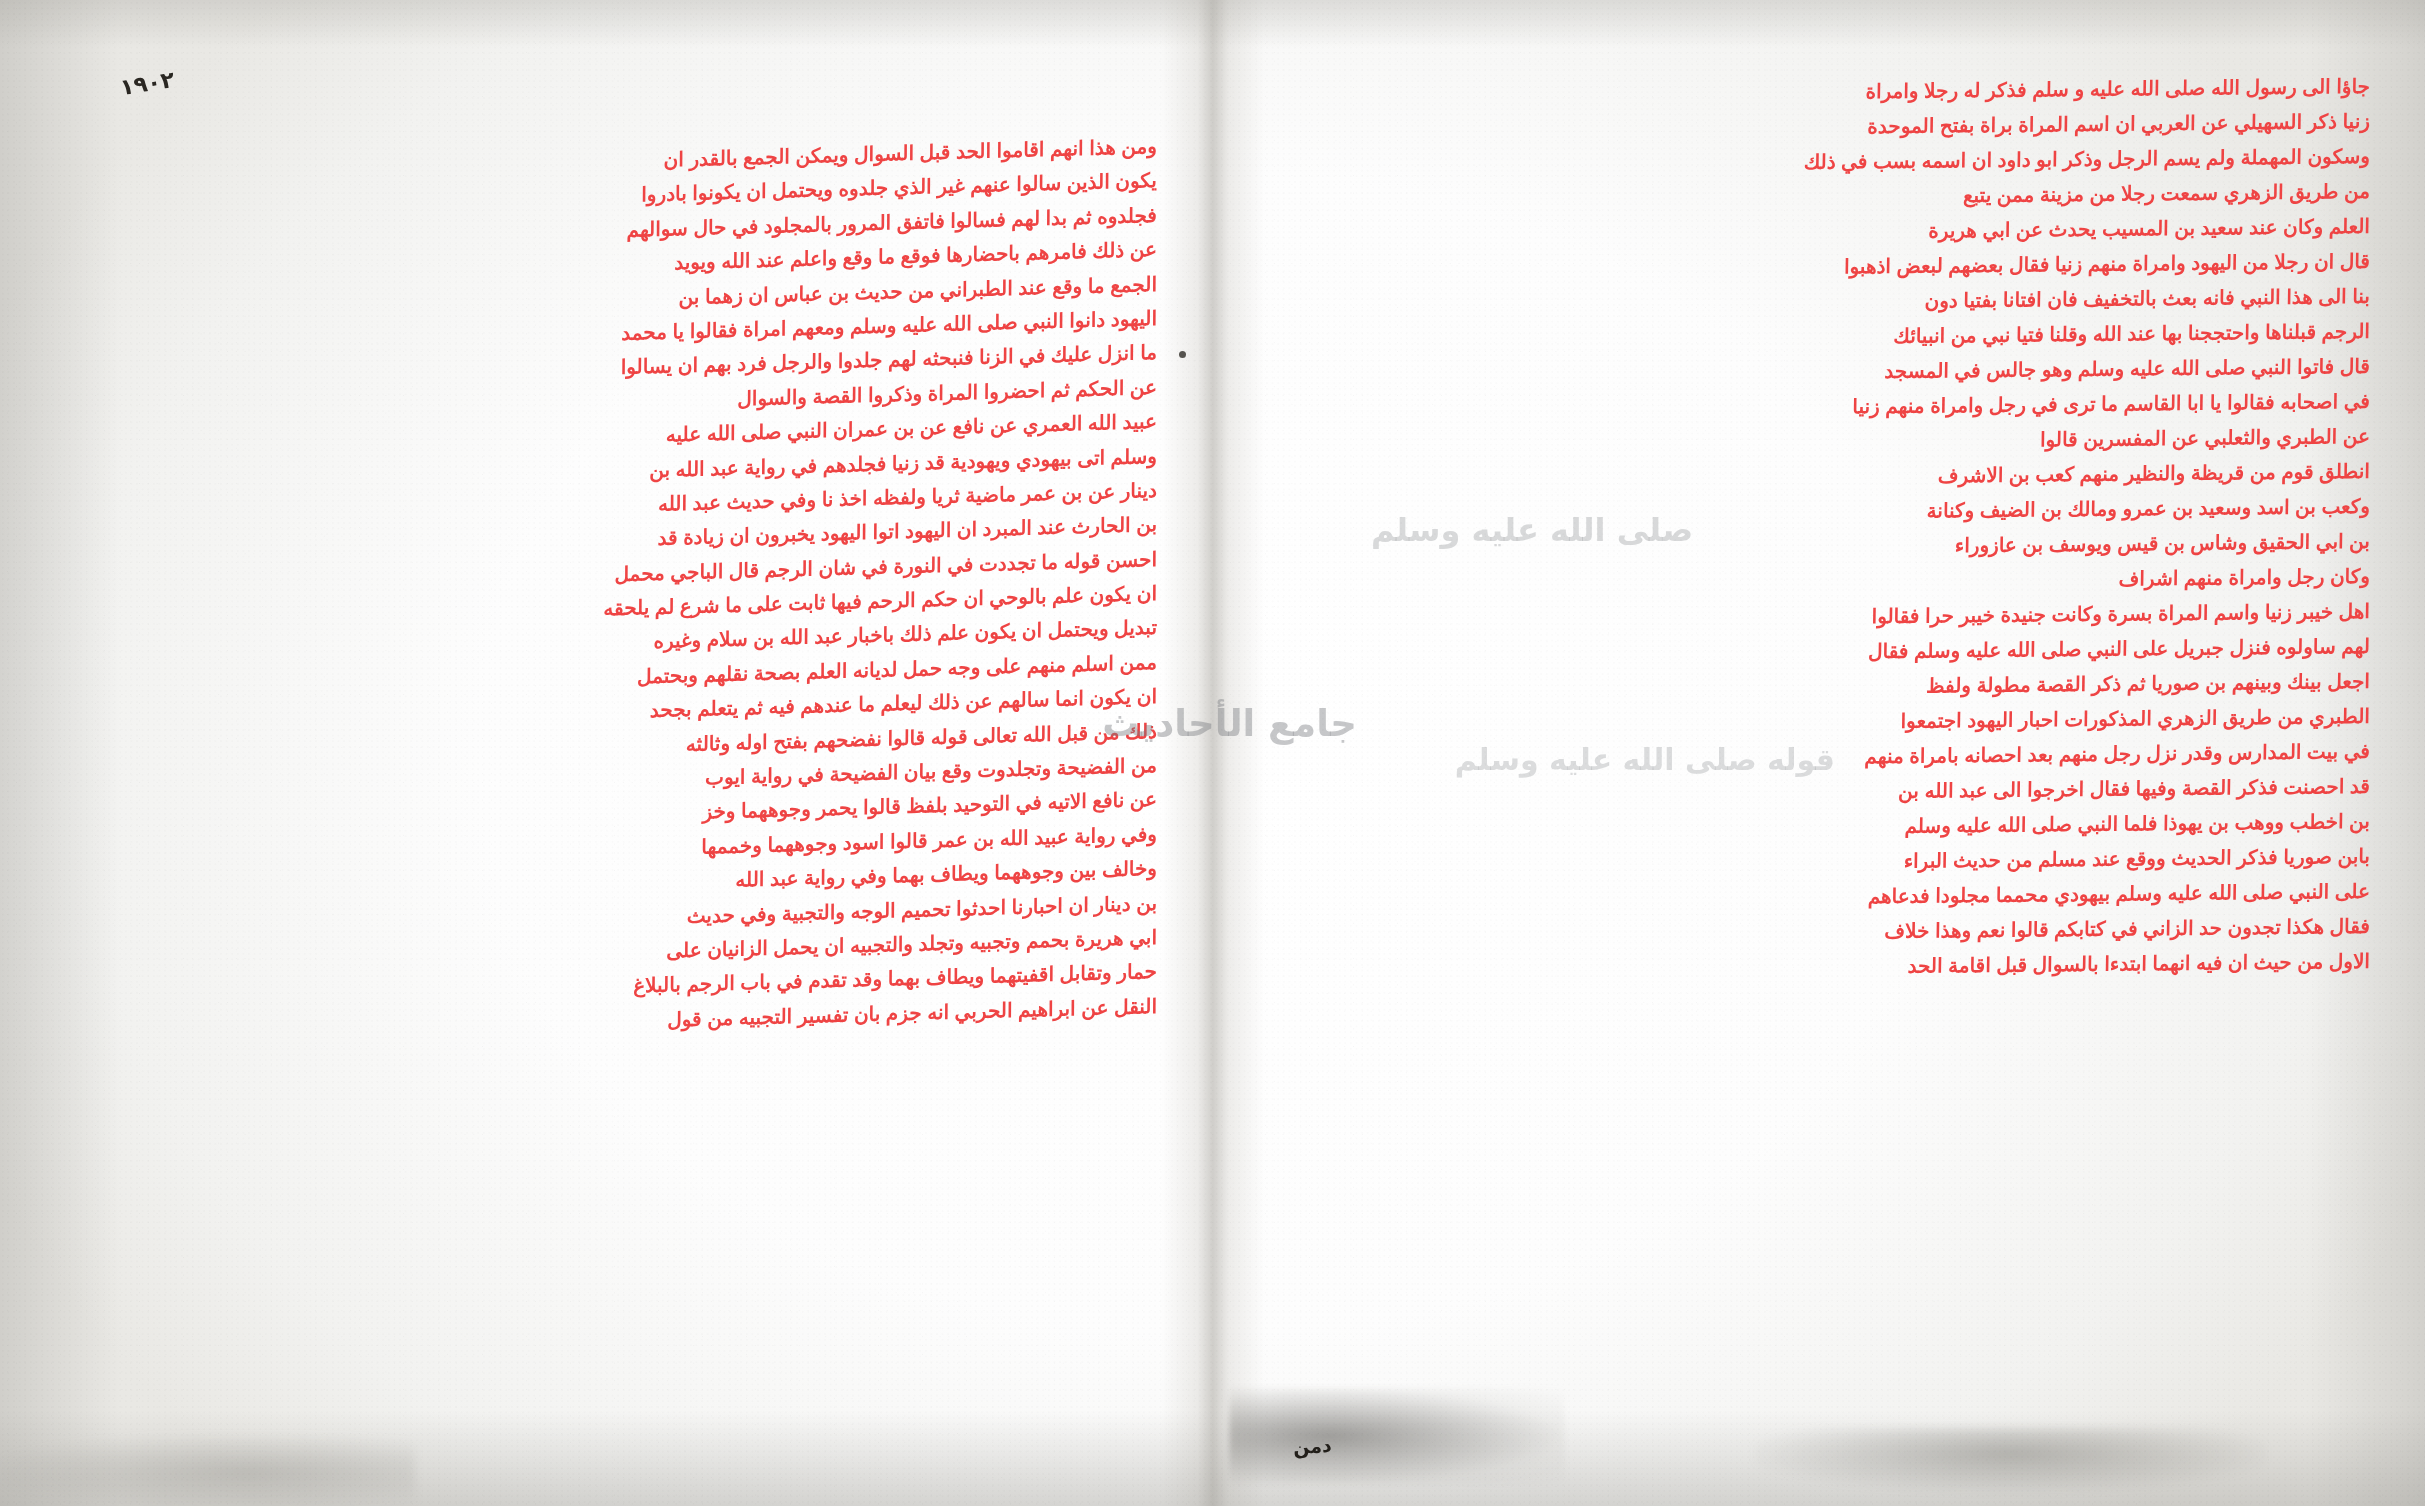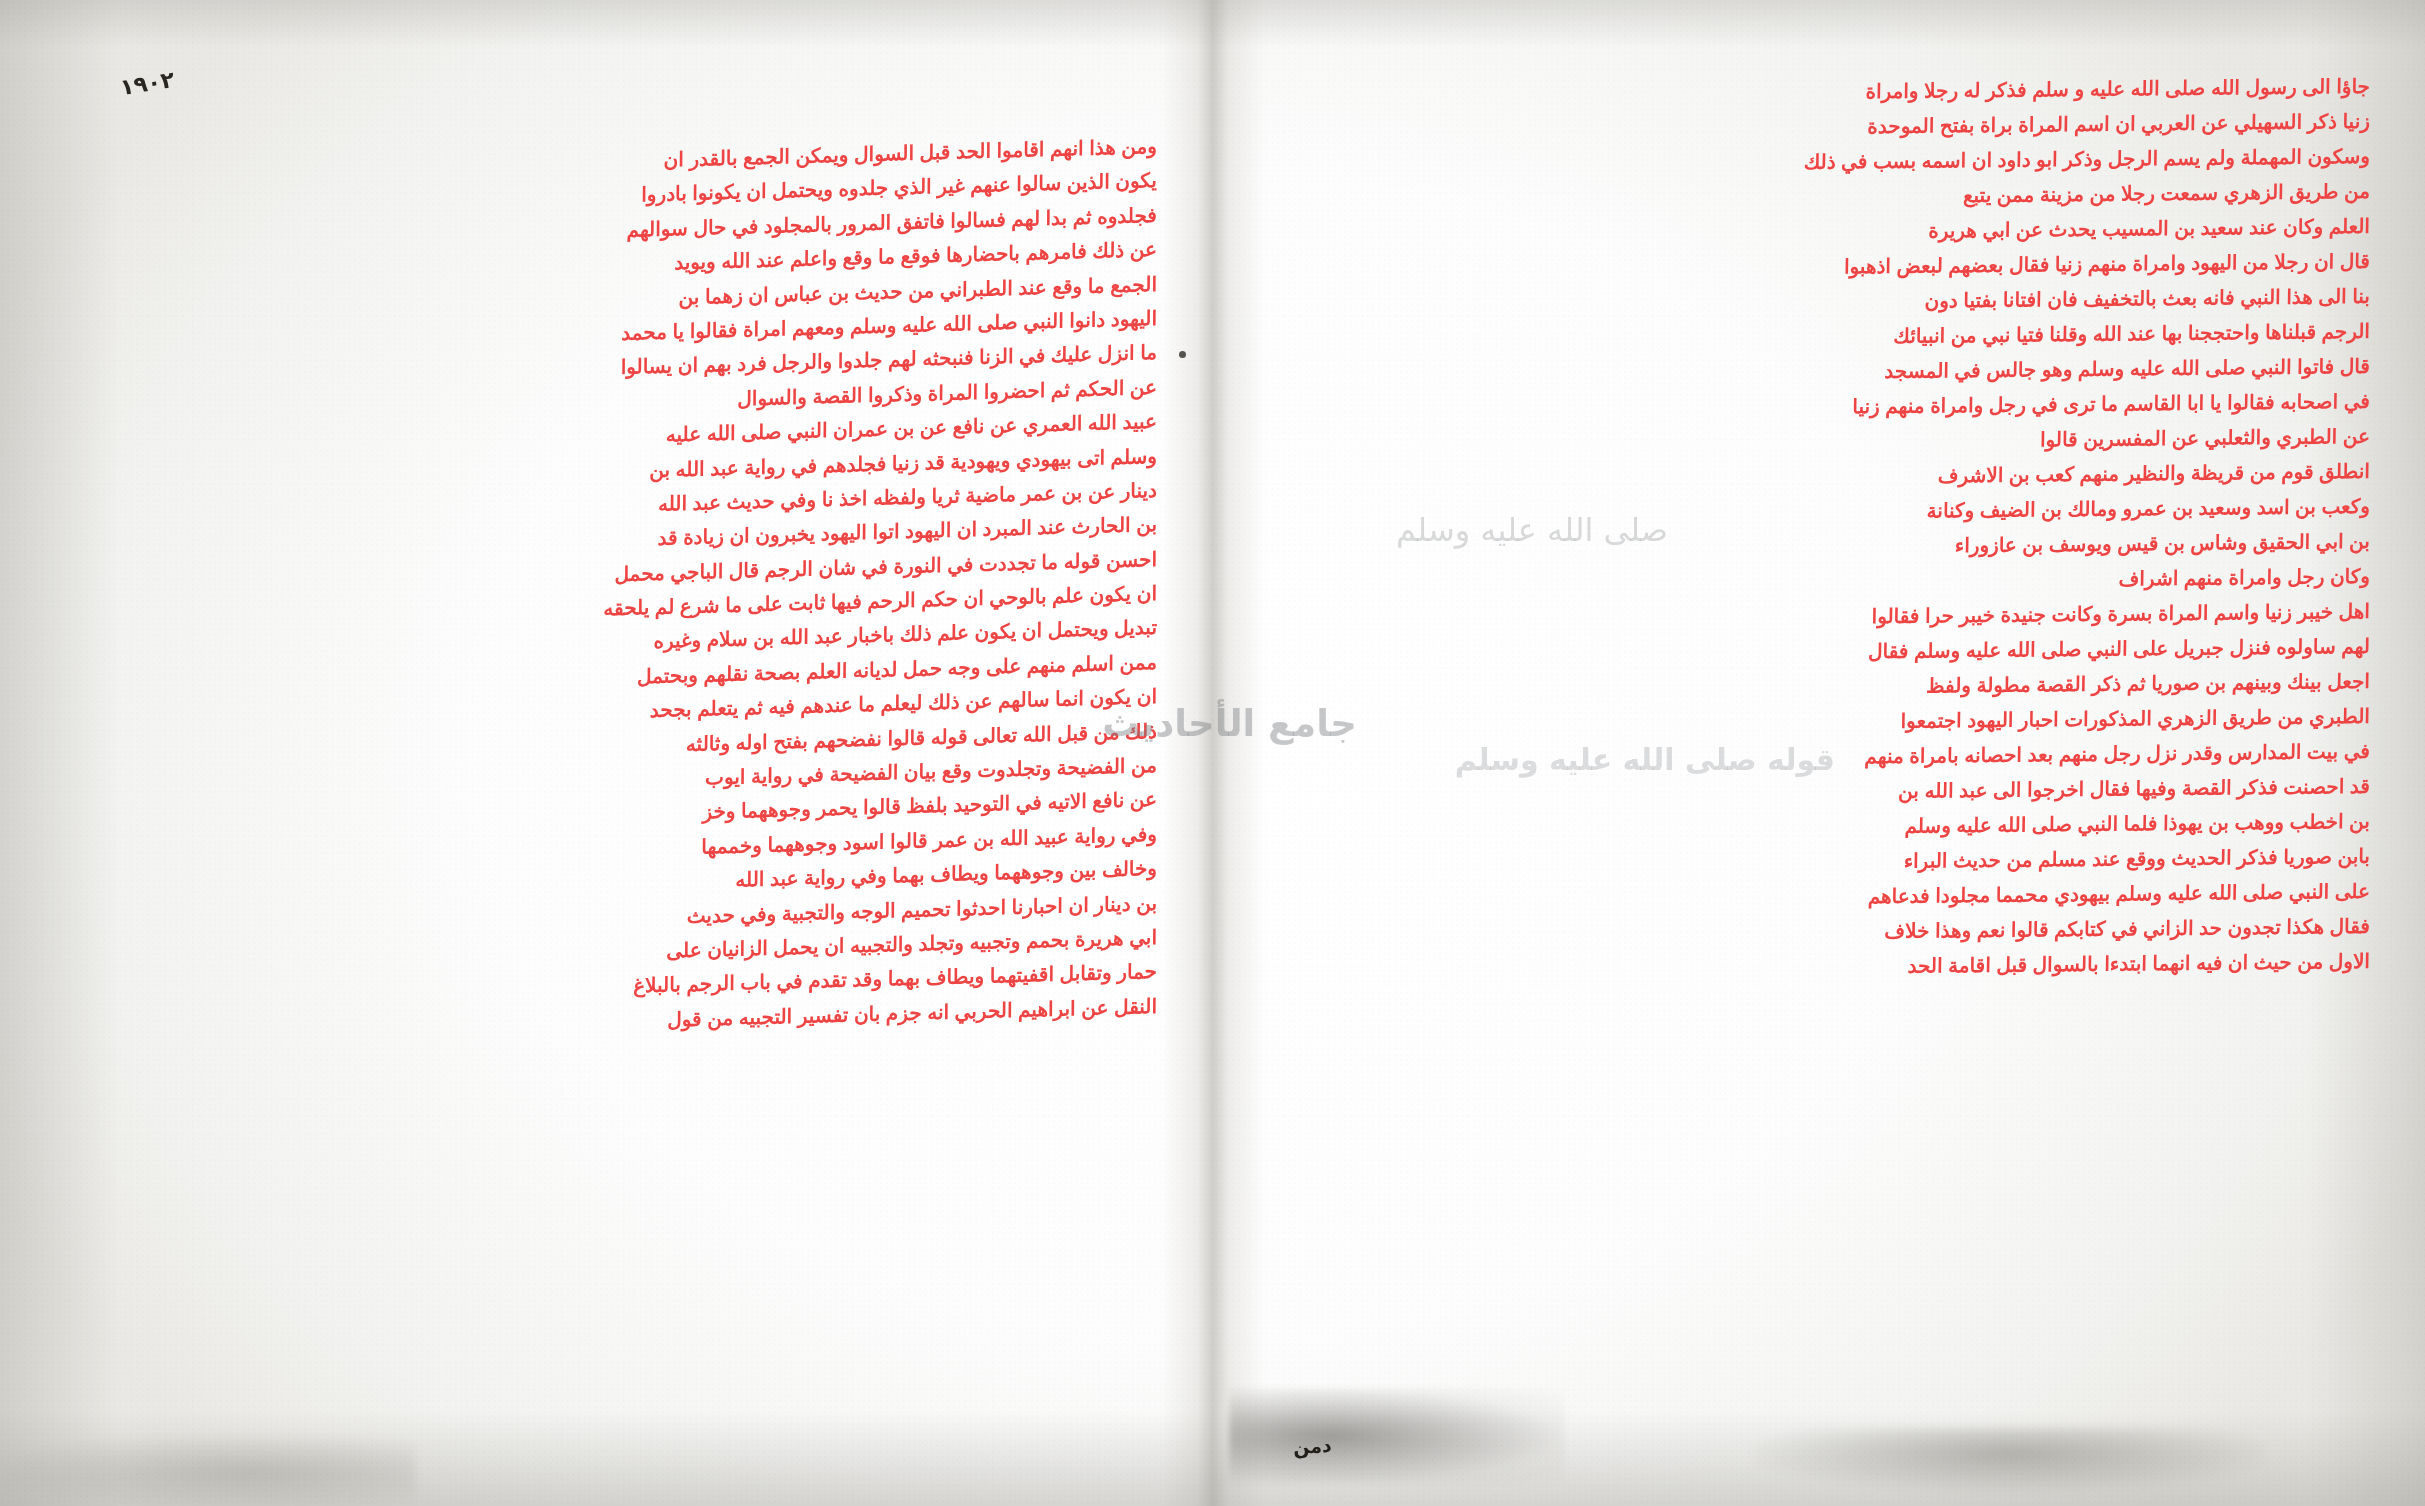--- a/index.html
+++ b/index.html
@@ -178,21 +178,21 @@
   }
   .watermark-2 {
     position: absolute;
     left: 1229px;
     top: 511px;
     width: 606px;
     text-align: center;
     direction: rtl;
     font-size: 32px;
     color: rgba(130,132,136,0.30);
-    font-weight: 400;
+    font-weight: 700;
     pointer-events: none;
   }
   .watermark-3 {
     position: absolute;
     left: 1229px;
     top: 742px;
     width: 606px;
     direction: rtl;
     font-size: 30px;
     color: rgba(130,132,136,0.28);

